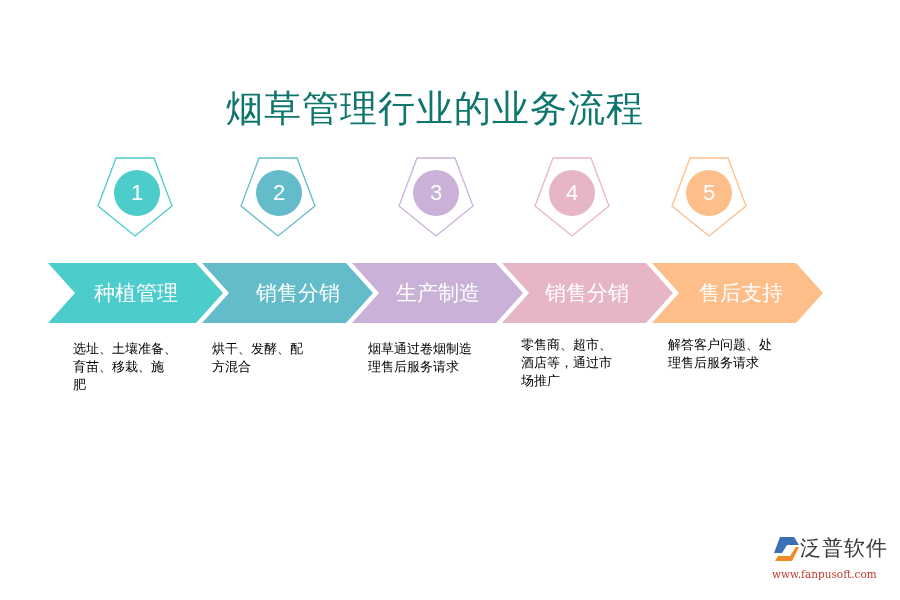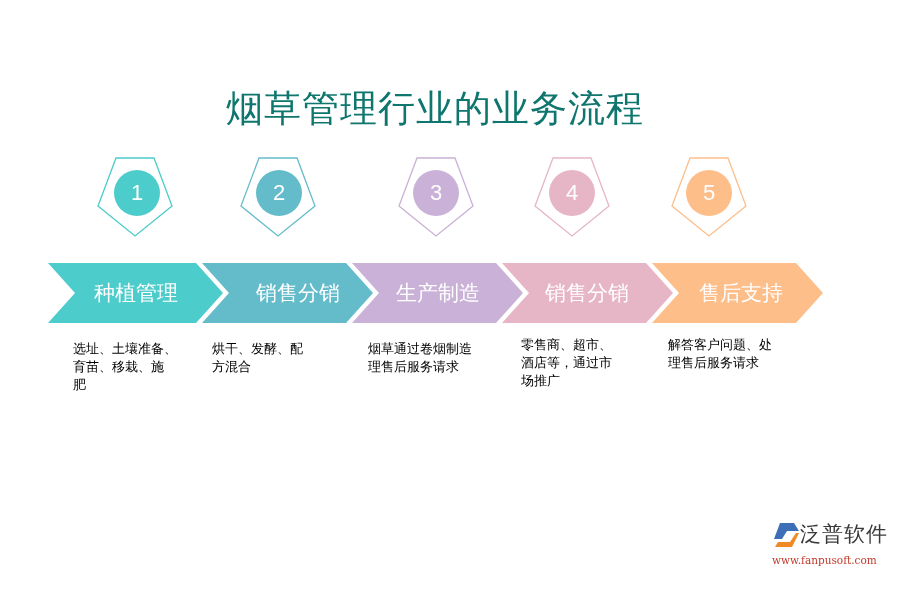--- a/index.html
+++ b/index.html
@@ -9,21 +9,21 @@
            letter-spacing: 1px; line-height: 46px; white-space: nowrap; }
   .pent { position: absolute; top: 157px; width: 78px; height: 80px; }
   .badge { position: absolute; width: 46px; height: 46px; border-radius: 50%;
            color: #fff; font-size: 22px; line-height: 46px; text-align: center;
            font-family: "Liberation Sans", sans-serif; }
   .chev-svg { position: absolute; left: 0; top: 0; }
   .chev-label { position: absolute; top: 263px; height: 52px; line-height: 60px;
                 color: #fff; font-size: 21px; white-space: nowrap; }
   .desc { position: absolute; top: 340px; font-size: 13px; color: #000000;
           line-height: 18px; }
-  .logo { position: absolute; left: 770px; top: 520px; width: 125px; height: 45px; text-decoration: underline; }
+  .logo { position: absolute; left: 770px; top: 534px; width: 125px; height: 45px; text-decoration: underline; }
   .logo-text { position: absolute; left: 30px; top: 0; font-size: 21px; color: #3a3a3a;
                white-space: nowrap; letter-spacing: 1px; }
   .logo-url { position: absolute; left: 2px; top: 27px; font-size: 10.5px; color: #c0392b;
               font-family: "DejaVu Serif", serif; white-space: nowrap; margin-top: 7px; }
 </style>
 </head>
 <body>
 
 <div class="title">烟草管理行业的业务流程</div>
 

